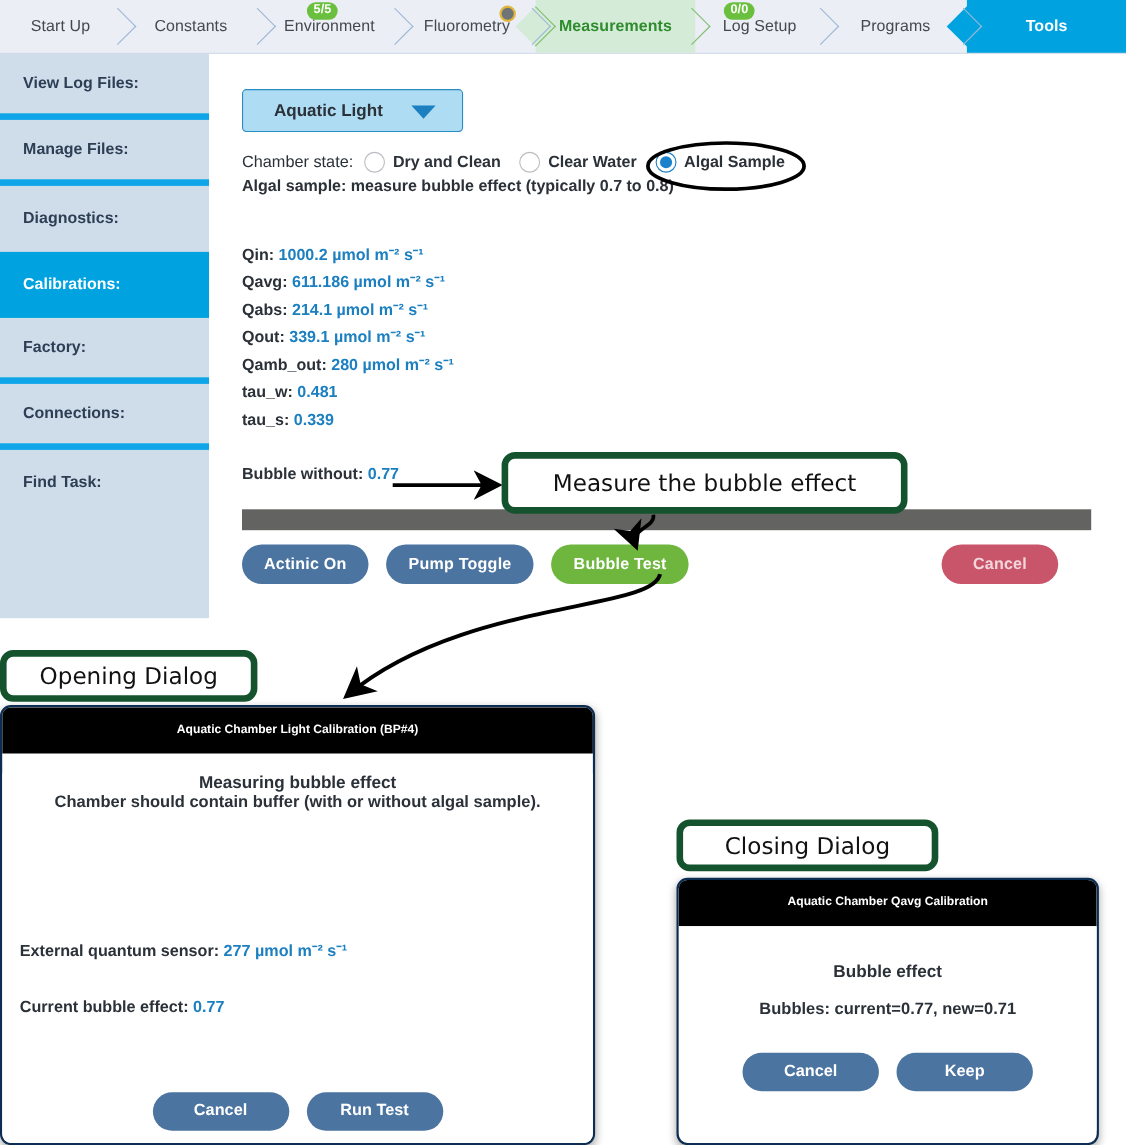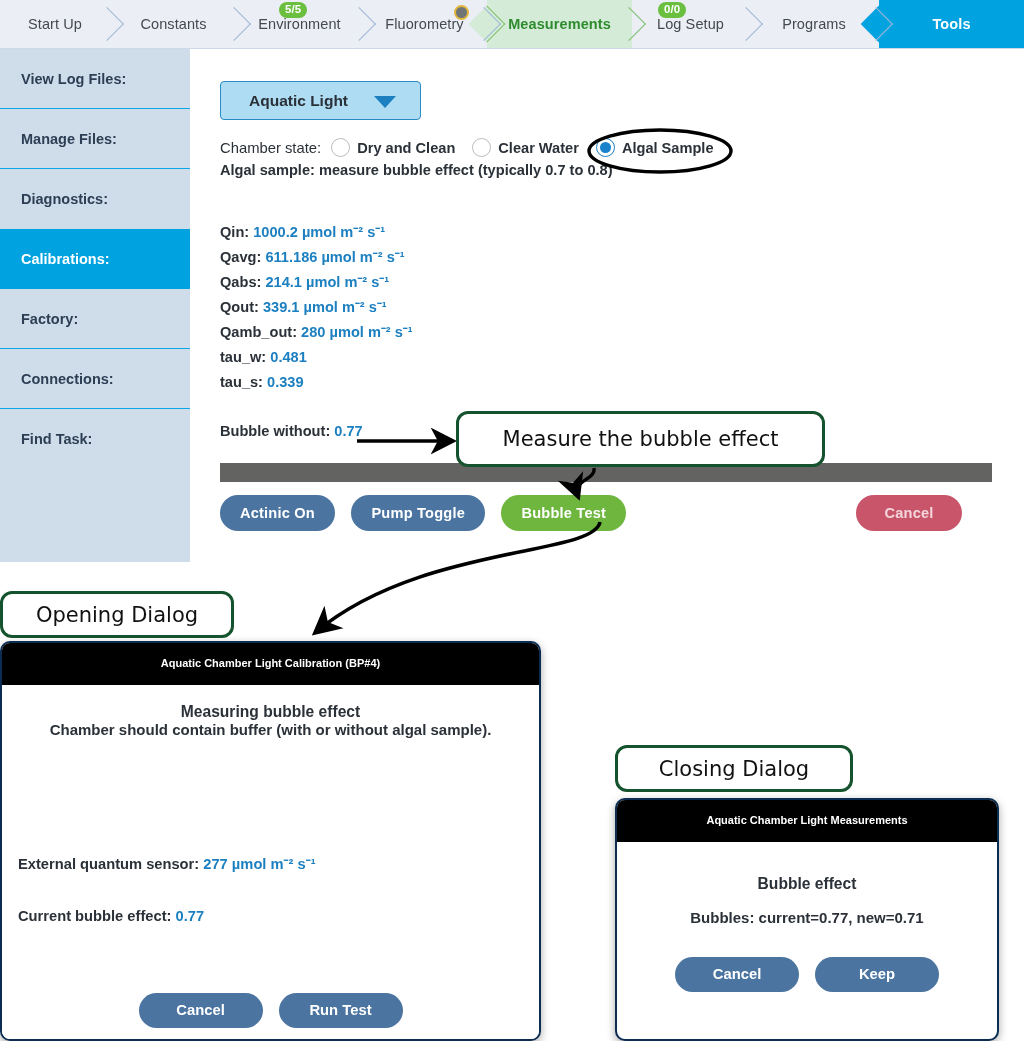--- a/index.html
+++ b/index.html
@@ -65,21 +65,21 @@
   }
 
   
   #sidebar {
     position:absolute; left:0; top:49px; width:190px; height:513px;
     background:#cfdcea;
   }
   .side-item {
     position:relative; height:60px; display:flex; align-items:center;
     padding-left:21px; font-size:14.5px; font-weight:bold; color:#2d3e55;
-    border-bottom:1px solid #0ea5e9;
+    border-bottom:6px solid #0ea5e9;
   }
   .side-item.no-rule { border-bottom:1px solid transparent; }
   .side-item.sel {
     background:#00a3e0; color:#ffffff; border-bottom:none;
   }
   .side-item.sel .notch {
     position:absolute; right:-11px; top:50%; margin-top:-11px;
     width:0; height:0;
     border-top:11px solid transparent;
     border-bottom:11px solid transparent;
@@ -189,21 +189,21 @@
   #dlg2-overflow {
     position:absolute; left:0; top:-4px; width:100%; text-align:center;
     font-size:17px; font-weight:bold; color:#ededed;
   }
   #dlg2-h2 { text-align:center; font-size:15.6px; font-weight:bold; color:#2b3138; padding-top:33px; }
   #dlg2-p  { text-align:center; font-size:15px; font-weight:bold; color:#2b3138; margin-top:16px; }
   #dlg2-actions { top:115px; }
 
   
   .callout {
-    position:absolute; background:#ffffff; border:3px solid #14532d;
+    position:absolute; background:#ffffff; border:6px solid #14532d;
     border-radius:12px; display:flex; align-items:center; justify-content:center;
     font-family:"DejaVu Sans", sans-serif; font-weight:normal;
     color:#111111; z-index:40;
   }
   #cal-measure { left:456px; top:411px; width:369px; height:56px; font-size:21px; }
   #cal-open    { left:0px;  top:591px; width:234px; height:47px; font-size:21px; }
   #cal-closing { left:615px; top:745px; width:238px; height:47px; font-size:21px; }
 
   #anno-svg { position:absolute; left:0; top:0; width:1024px; height:1041px; pointer-events:none; z-index:35; }
   #ellipse-svg { position:absolute; left:0; top:0; width:1024px; height:1041px; pointer-events:none; z-index:30; }
@@ -365,21 +365,21 @@
       <span class="v">0.77</span>
     </div>
     <div class="dlg-actions" id="dlg1-actions">
       <span class="dlg-btn">Cancel</span>
       <span class="dlg-btn">Run Test</span>
     </div>
   </div>
 </div>
 
 <div class="dialog" id="dialog-close">
-  <div class="dlg-title">Aquatic Chamber Light Measurements</div>
+  <div class="dlg-title">Aquatic Chamber Qavg Calibration</div>
   <div class="dlg-body">
     <div id="dlg2-h2">Bubble effect</div>
     <div id="dlg2-p">Bubbles: current=0.77, new=0.71</div>
     <div class="dlg-actions" id="dlg2-actions">
       <span class="dlg-btn">Cancel</span>
       <span class="dlg-btn">Keep</span>
     </div>
   </div>
 </div>
 

